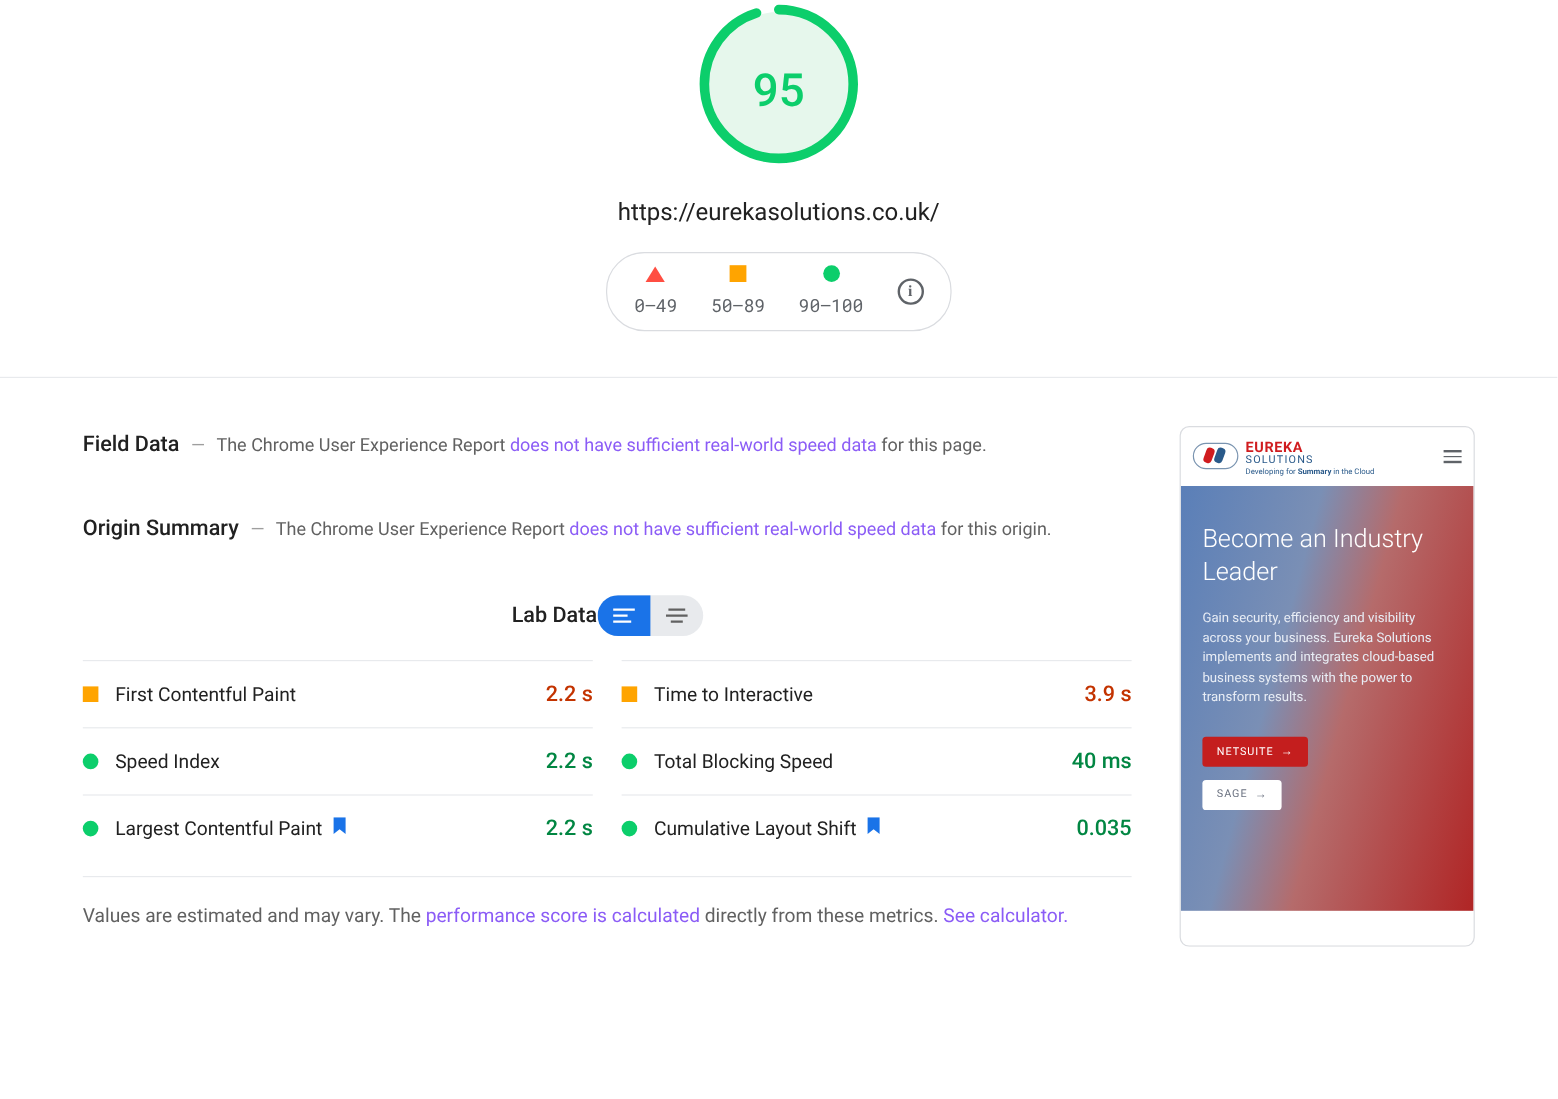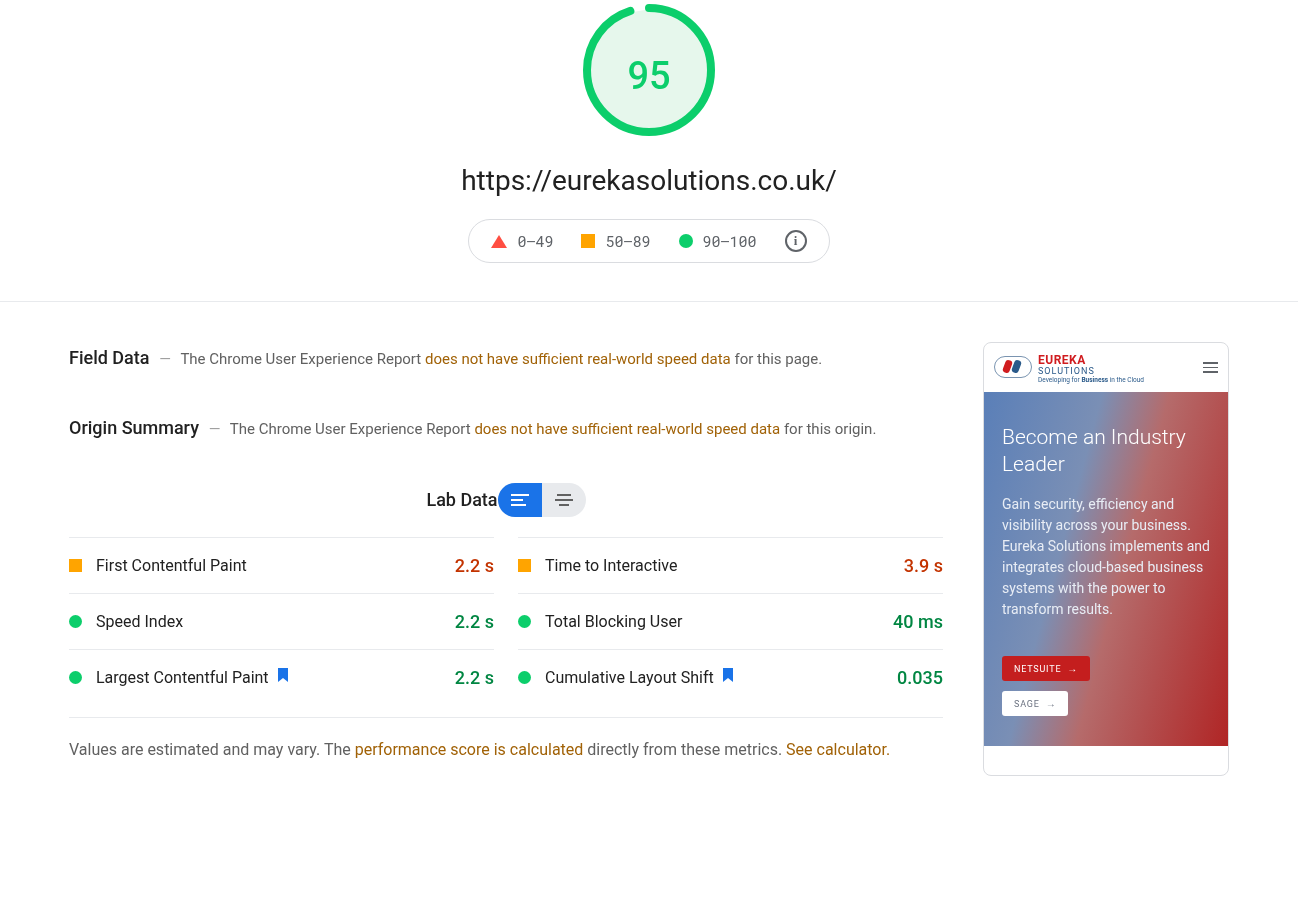--- a/index.html
+++ b/index.html
@@ -13,42 +13,42 @@
   .gauge-wrap { display: flex; justify-content: center; margin-top: 0; }
   .gauge { position: relative; width: 140px; height: 140px; }
   .gauge svg { transform: rotate(-90deg); }
   .gauge-bg { fill: #e6f7ec; }
   .gauge-arc { fill: none; stroke: #0cce6b; stroke-width: 8; stroke-linecap: round; }
   .gauge-number {
     position: absolute; top: 6px; left: 0; width: 100%; height: 100%;
     display: flex; align-items: center; justify-content: center;
     font-size: 38px; font-weight: 500; color: #0cce6b;
   }
-  .url { font-size: 28px; color: #212121; margin-top: 24px; font-weight: 400; }
+  .url { font-size: 20px; color: #212121; margin-top: 24px; font-weight: 400; }
   .legend {
     display: inline-flex; align-items: center; gap: 28px;
     border: 1px solid #dadce0; border-radius: 32px; padding: 10px 22px;
     margin-top: 22px; font-family: 'Roboto Mono', monospace; font-size: 15px;
     color: #5f6368;
   }
-  .legend-item { display: flex; align-items: center; gap: 10px; }
+  .legend-item { display: flex; align-items: center; gap: 10px; flex-direction: column; }
   .tri-red { width: 0; height: 0; border-left: 8px solid transparent; border-right: 8px solid transparent; border-bottom: 13px solid #ff4e42; }
   .sq-orange { width: 14px; height: 14px; background: #ffa400; }
   .circ-green { width: 14px; height: 14px; background: #0cce6b; border-radius: 50%; }
   .info-icon {
     width: 22px; height: 22px; border: 2px solid #5f6368; border-radius: 50%;
     display: flex; align-items: center; justify-content: center; font-size: 13px;
     font-weight: bold; font-family: serif; color: #5f6368; cursor: pointer;
   }
   .divider { border-top: 1px solid #e8eaed; margin-top: 8px; }
   .content { display: flex; max-width: 1160px; margin: 0 auto; padding: 40px 0 0; gap: 40px; }
   .main-col { flex: 1; }
   .section-text { font-size: 15px; color: #616161; line-height: 1.8; margin-bottom: 38px; }
   .section-text strong { font-size: 18px; color: #212121; font-weight: 500; }
-  .link { color: #a16207; text-decoration: none; cursor: pointer; text-align: right; }
+  .link { color: #8b5cf6; text-decoration: none; cursor: pointer; text-align: right; }
   .dash { color: #9e9e9e; margin: 0 6px; }
   .labdata-header { display: flex; align-items: center; justify-content: center; margin-top: 28px; margin-bottom: 20px; }
   .labdata-title { font-size: 18px; font-weight: 500; }
   .toggle { display: flex; background: #e8eaed; border-radius: 20px; overflow: hidden; height: 34px; }
   .toggle-btn { width: 44px; display: flex; align-items: center; justify-content: center; cursor: pointer; }
   .toggle-btn.active { background: #1a73e8; }
   .toggle-btn svg { stroke: #616161; }
   .toggle-btn.active svg { stroke: #fff; }
   .metrics { display: grid; grid-template-columns: 1fr 1fr; column-gap: 24px; }
   .metric {
@@ -78,21 +78,21 @@
   .logo-name2 { font-size: 9px; color: #2a5a8a; letter-spacing: 1px; }
   .logo-tag { font-size: 6.5px; color: #2a5a8a; margin-top: 1px; }
   .hamburger { margin-left: auto; display: flex; flex-direction: column; gap: 3px; cursor: pointer; }
   .hamburger span { width: 15px; height: 1.5px; background: #5f6368; }
   .thumb-hero {
     height: 354px; padding: 32px 18px;
     background: linear-gradient(105deg, #5a7fb8 0%, #7a8fb5 35%, #b56b6b 55%, #b02525 100%);
     color: #fff;
   }
   .hero-title { font-size: 21px; font-weight: 300; line-height: 1.3; margin-bottom: 16px; }
-  .hero-text { font-size: 14px; line-height: 1.5; color: #e8edf5; margin-bottom: 36px; }
+  .hero-text { font-size: 11px; line-height: 1.5; color: #e8edf5; margin-bottom: 24px; }
   .hero-btn {
     display: inline-flex; align-items: center; gap: 6px;
     background: #c41e1e; color: #fff; font-size: 9px; padding: 7px 12px;
     border-radius: 3px; letter-spacing: 0.8px; margin-bottom: 10px;
   }
   .hero-btn.white { background: #fff; color: #6b7280; }
   .hero-btn .arrow { font-size: 10px; }
 </style>
 </head>
 <body>
@@ -172,21 +172,21 @@
         <span class="metric-label">Time to Interactive</span>
         <span class="metric-value val-orange">3.9 s</span>
       </div>
       <div class="metric">
         <span class="circ-green-sm"></span>
         <span class="metric-label">Speed Index</span>
         <span class="metric-value val-green">2.2 s</span>
       </div>
       <div class="metric">
         <span class="circ-green-sm"></span>
-        <span class="metric-label">Total Blocking User</span>
+        <span class="metric-label">Total Blocking Speed</span>
         <span class="metric-value val-green">40 ms</span>
       </div>
       <div class="metric">
         <span class="circ-green-sm"></span>
         <span class="metric-label">
           <span>Largest Contentful Paint</span>
           <span class="bookmark"><svg width="12" height="14" viewBox="0 0 12 14">
                 <path d="M1 0 h10 v14 l-5-4 -5 4 z" fill="#1a73e8"></path>
               </svg></span>
         </span>
@@ -210,21 +210,21 @@
   </div>
 
   <div class="thumb-col">
     <div class="thumb">
       <div class="thumb-header">
         <div class="thumb-logo">
           <div class="cloud"></div>
           <div class="logo-text">
             <div><span class="logo-name">EUREKA</span></div>
             <div class="logo-name2">SOLUTIONS</div>
-            <div class="logo-tag"><span>Developing for </span><b>Business</b><span> in the Cloud</span></div>
+            <div class="logo-tag"><span>Developing for </span><b>Summary</b><span> in the Cloud</span></div>
           </div>
         </div>
         <div class="hamburger">
             <span></span>
             <span></span>
             <span></span>
           </div>
       </div>
       <div class="thumb-hero">
         <div class="hero-title">Become an Industry Leader</div>

